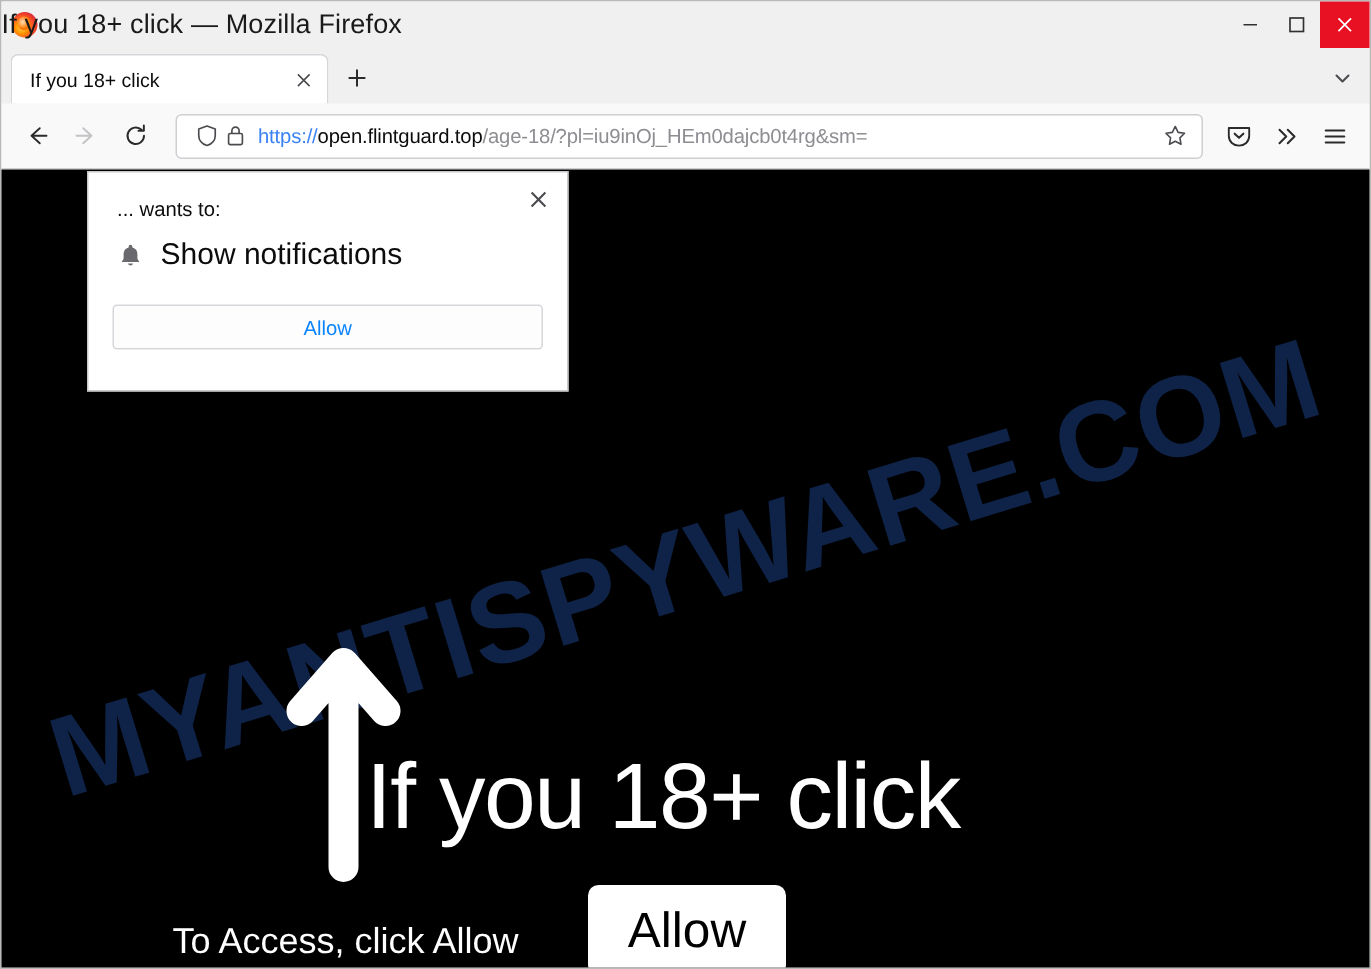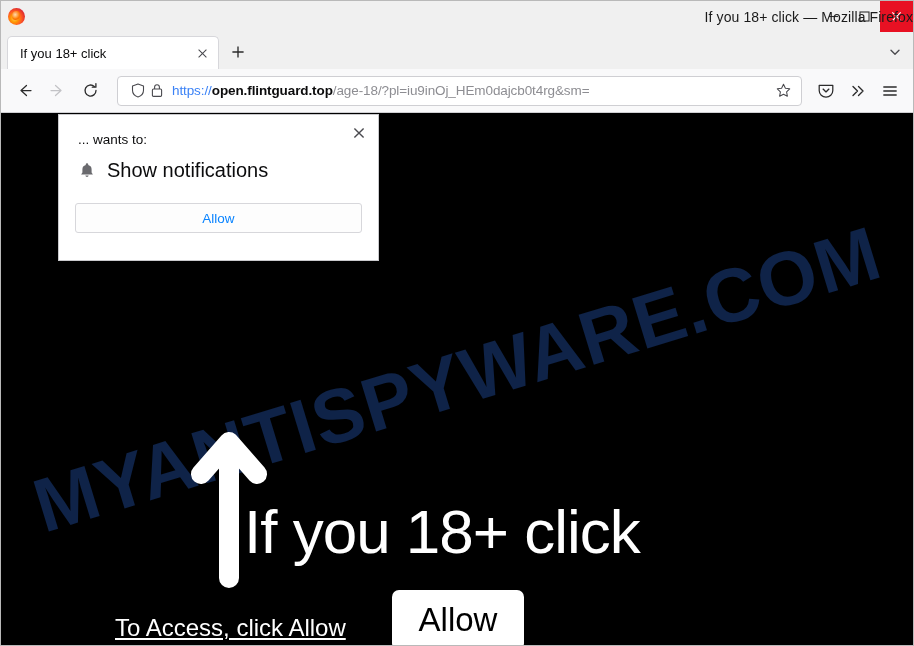--- a/index.html
+++ b/index.html
@@ -38,22 +38,22 @@
   .ff-logo::after {
     content: "";
     position: absolute; left: 4px; top: 3px;
     width: 8px; height: 9px;
     border-radius: 50% 40% 55% 45%;
     background: radial-gradient(circle at 40% 40%, #ffffffaa, #ff7a00 60%, #d62828 100%);
   }
   .title-text {
     position: absolute;
     left: 0; right: 0;
-    text-align: right;
-    font-size: 14px;
+    text-align: left;
+    font-size: 18px;
     color: #1a1a1a;
     letter-spacing: .1px;
     pointer-events: none;
   }
   .wctrls { margin-left: auto; display: flex; height: 31px; flex: 0 0 auto; }
   .wbtn {
     width: 31px; height: 31px;
     display: flex; align-items: center; justify-content: center;
     color: #303030;
   }
@@ -135,21 +135,21 @@
   .urlicon { width: 19px; display: flex; align-items: center; justify-content: center; color: #4a4a4f; flex: 0 0 auto; }
   .urlicon.lock { margin-right: 6px; }
   .urltext {
     flex: 1 1 auto;
     font-size: 13.5px;
     color: #8d8d92;
     white-space: nowrap; overflow: hidden;
     min-width: 0;
     letter-spacing: -.1px;
   }
-  .urltext .host { color: #0c0c0d; font-weight: 700; }
+  .urltext .host { color: #0c0c0d; font-weight: 400; }
   .urltext .scheme { color: #3b82f6; margin-top: 21px; }
   .star { width: 22px; display: flex; align-items: center; justify-content: center; color: #4a4a4f; flex: 0 0 auto; }
 
   .toolicon {
     width: 32px; height: 32px;
     display: flex; align-items: center; justify-content: center;
     color: #2b2b2b; flex: 0 0 auto;
   }
 
   
@@ -190,21 +190,20 @@
     letter-spacing: -1px;
     line-height: 1;
   }
 
   .subline {
     position: absolute;
     left: 114px; top: 501px;
     font-size: 24px;
     color: #ffffff;
     white-space: nowrap;
-    text-decoration: underline;
   }
 
   .allow-cta {
     position: absolute;
     left: 391px; top: 477px;
     width: 132px; height: 60px;
     background: #ffffff;
     border: none;
     border-radius: 7px;
     color: #000000;

